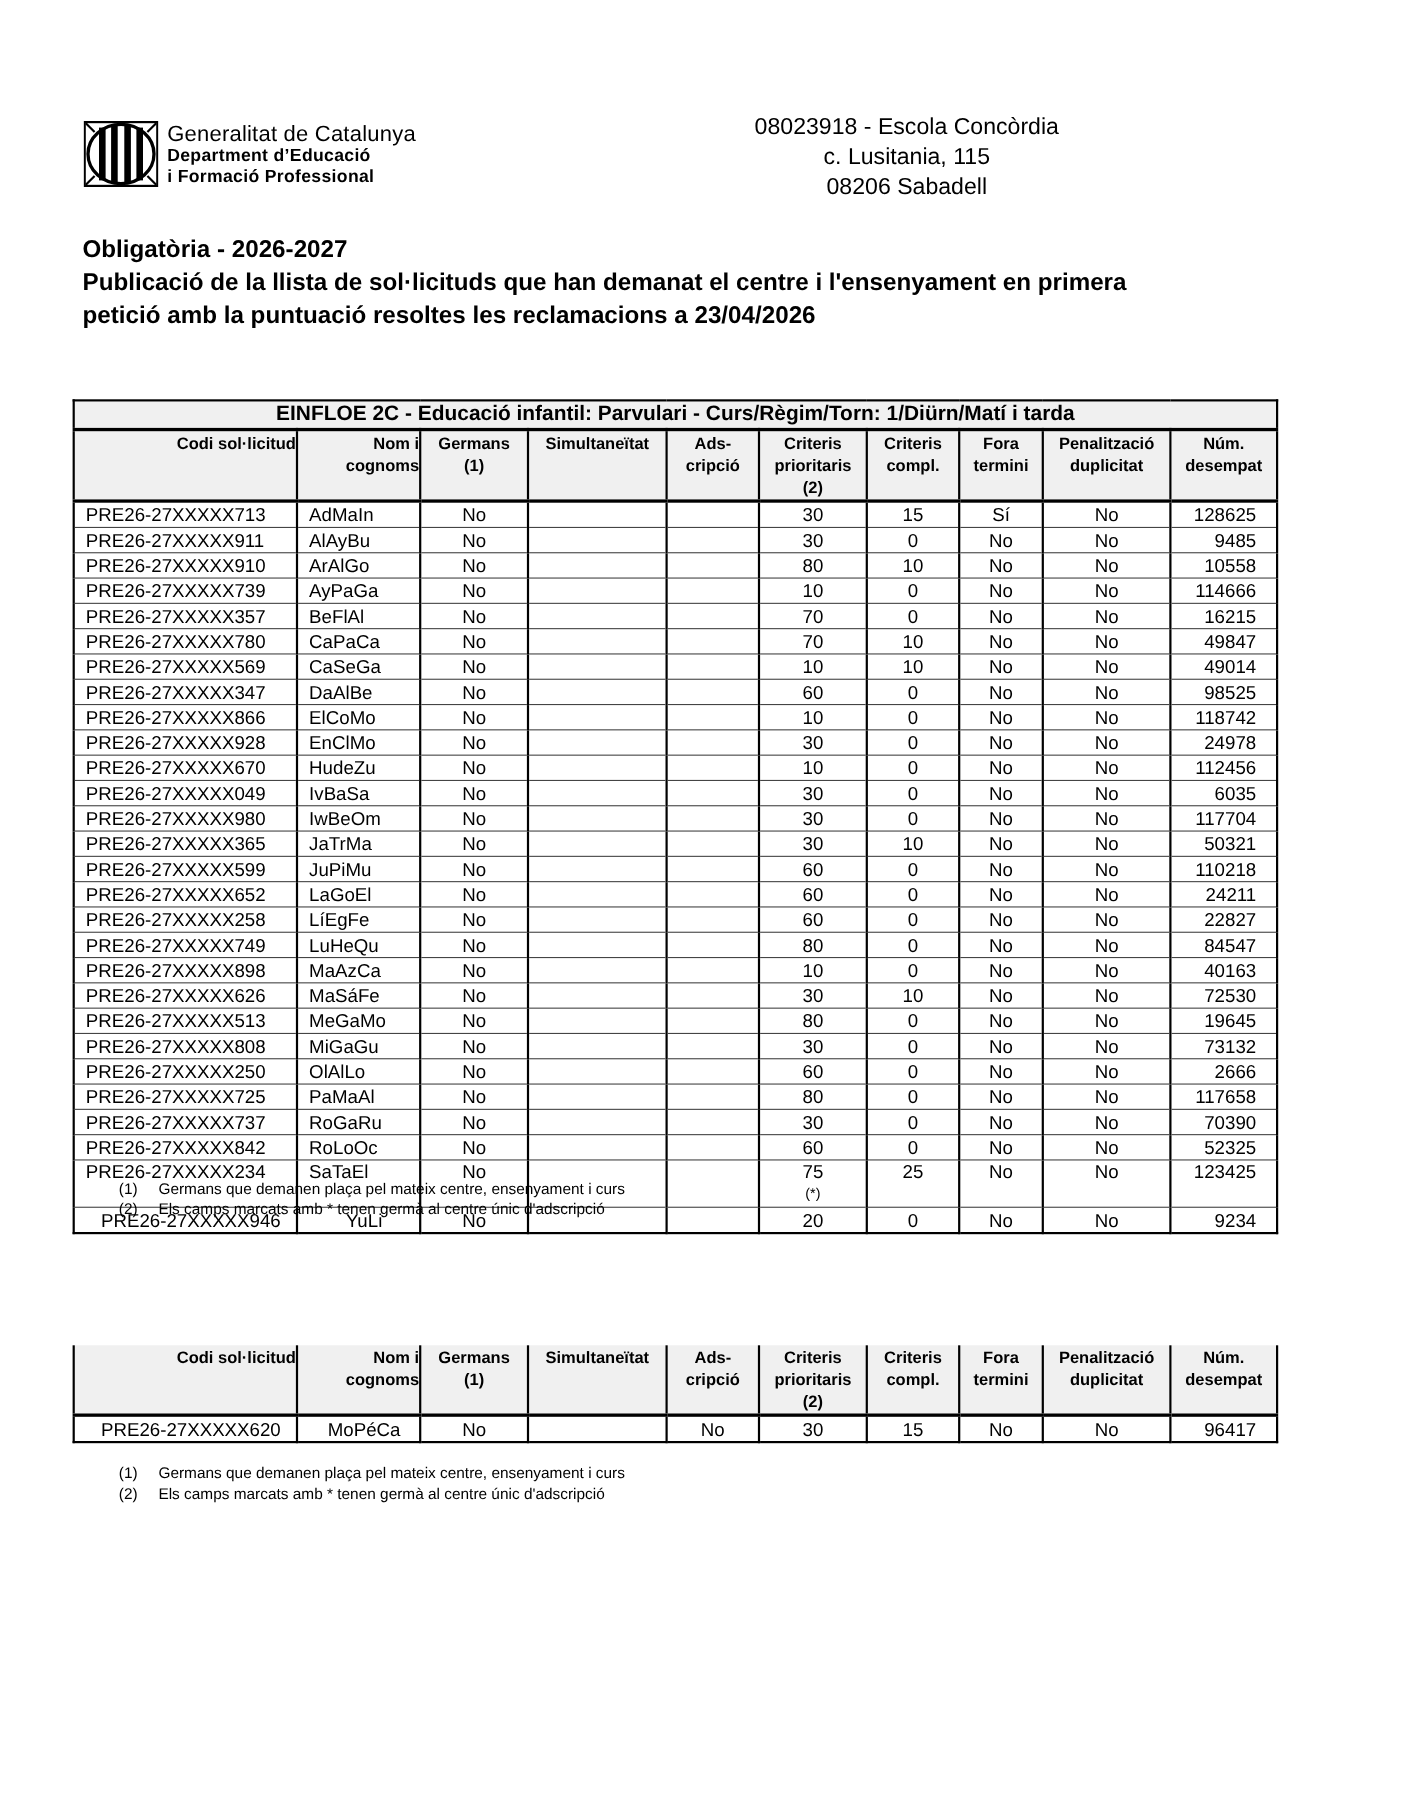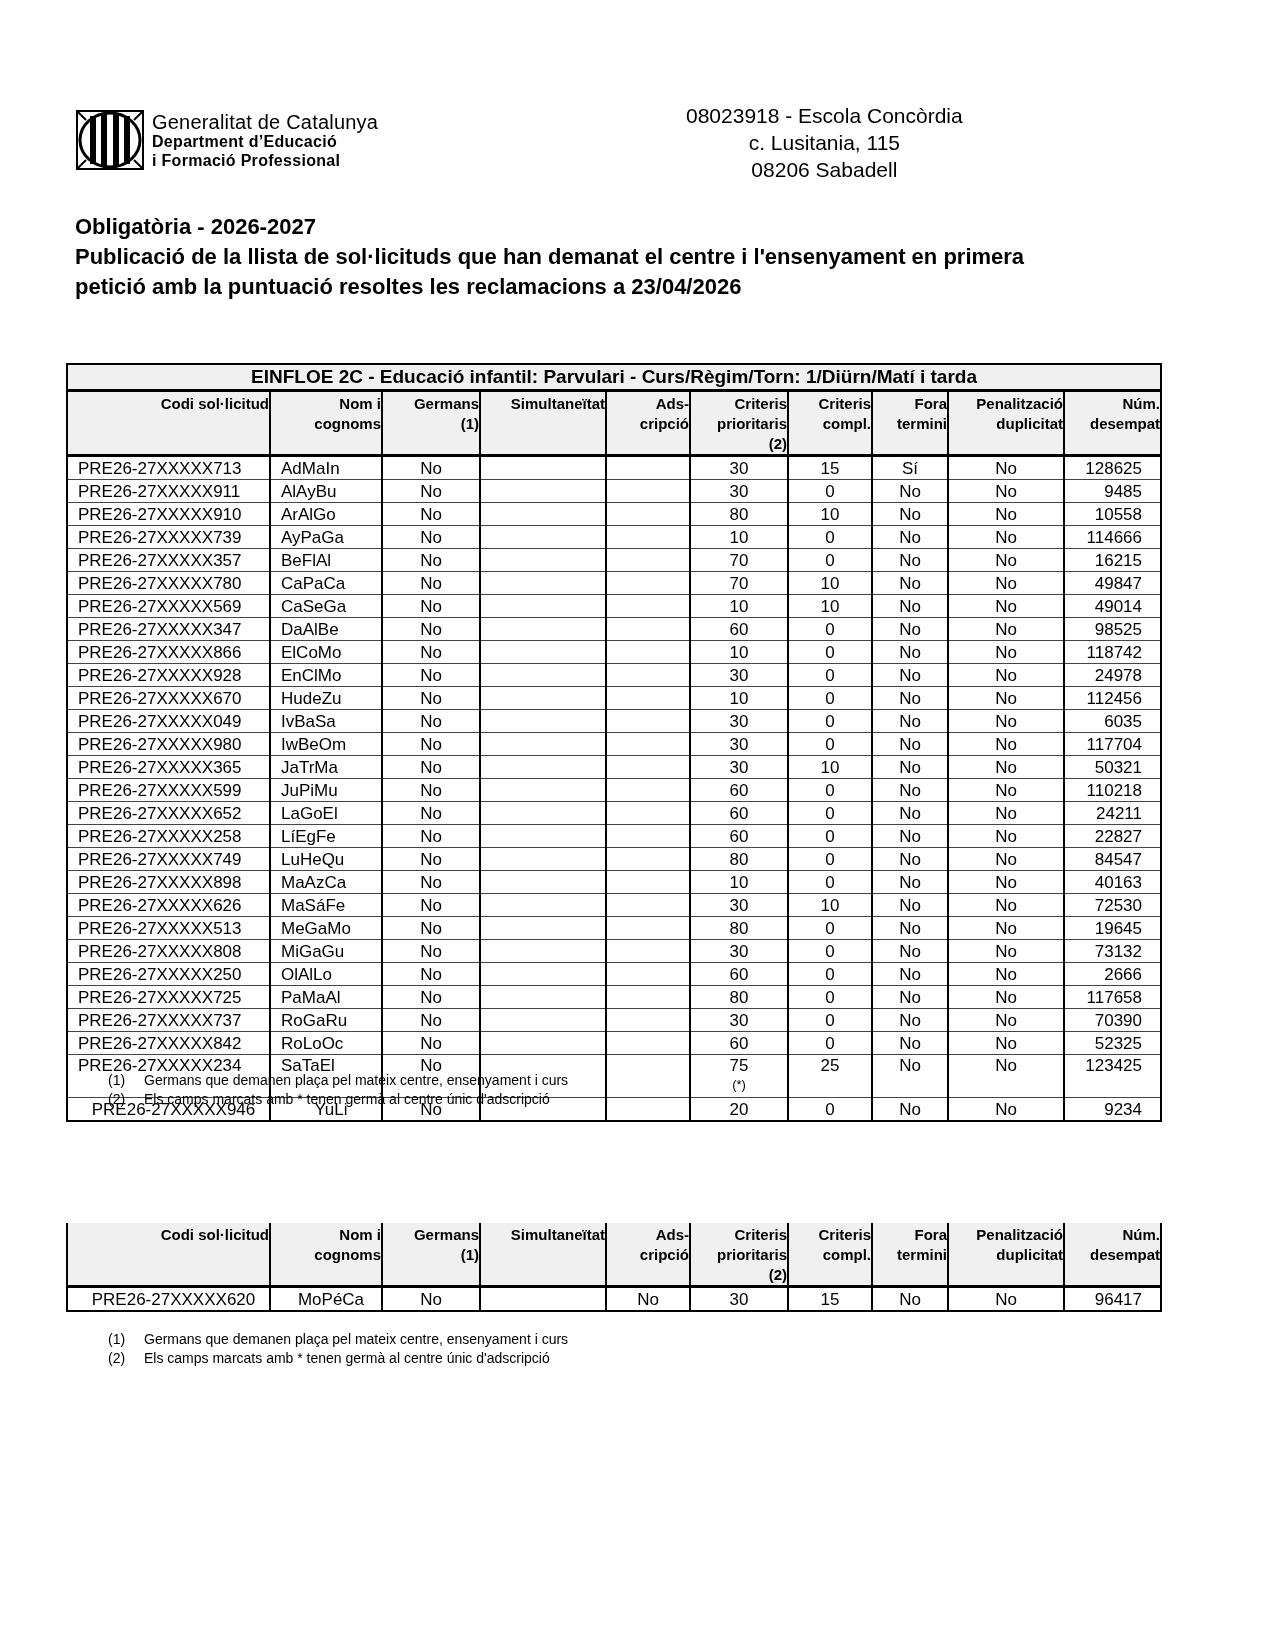--- a/index.html
+++ b/index.html
@@ -16,21 +16,21 @@
   .title-block { position: absolute; left: 75px; top: 212px; width: 1140px; font-weight: bold; font-size: 22px; line-height: 30px; }
 
   .tbl { position: absolute; left: 66px; border-collapse: collapse; font-size: 17px; table-layout: fixed; border-radius: 18px; }
   .tbl td, .tbl th { border-left: 2px solid #000; border-right: 2px solid #000; padding: 0 0 0 10px; height: 22px; line-height: 21px; white-space: nowrap; overflow: hidden; }
   .tbl tr.datarow td { border-bottom: 1px solid #444; }
   .tbl tr.datarow td.c { text-align: center; padding: 0; }
   .tbl tr.datarow td.r { text-align: right; padding: 0 18px 0 0; }
   .tbl .caption-row th { background: #f0f0f0; font-size: 19px; font-weight: bold; text-align: center; height: 24px; line-height: 24px; border-top: 2px solid #000; border-bottom: 3px solid #000; padding: 0; }
   .tbl .head-row th { background: #f0f0f0; font-size: 15px; font-weight: bold; vertical-align: top; line-height: 20px; height: 58px; border-bottom: 3px solid #000; white-space: normal; padding-top: 2px; }
   .tbl .head-row th.hl { text-align: right; padding-left: 10px; }
-  .tbl .head-row th.hc { text-align: right; padding: 2px 0 0 0; }
+  .tbl .head-row th.hc { text-align: center; padding: 2px 0 0 0; }
   .tbl tr.tall td { height: 42px; vertical-align: top; }
   .tbl tr.lastrow td { border-bottom: 2px solid #000; text-align: center; }
   .star { display: block; font-size: 13px; line-height: 18px; }
 
   .notes { position: absolute; left: 108px; font-size: 14px; line-height: 19px; }
   .notes .n { display: flex; }
   .notes .k { width: 36px; }
 </style>
 </head>
 <body>

